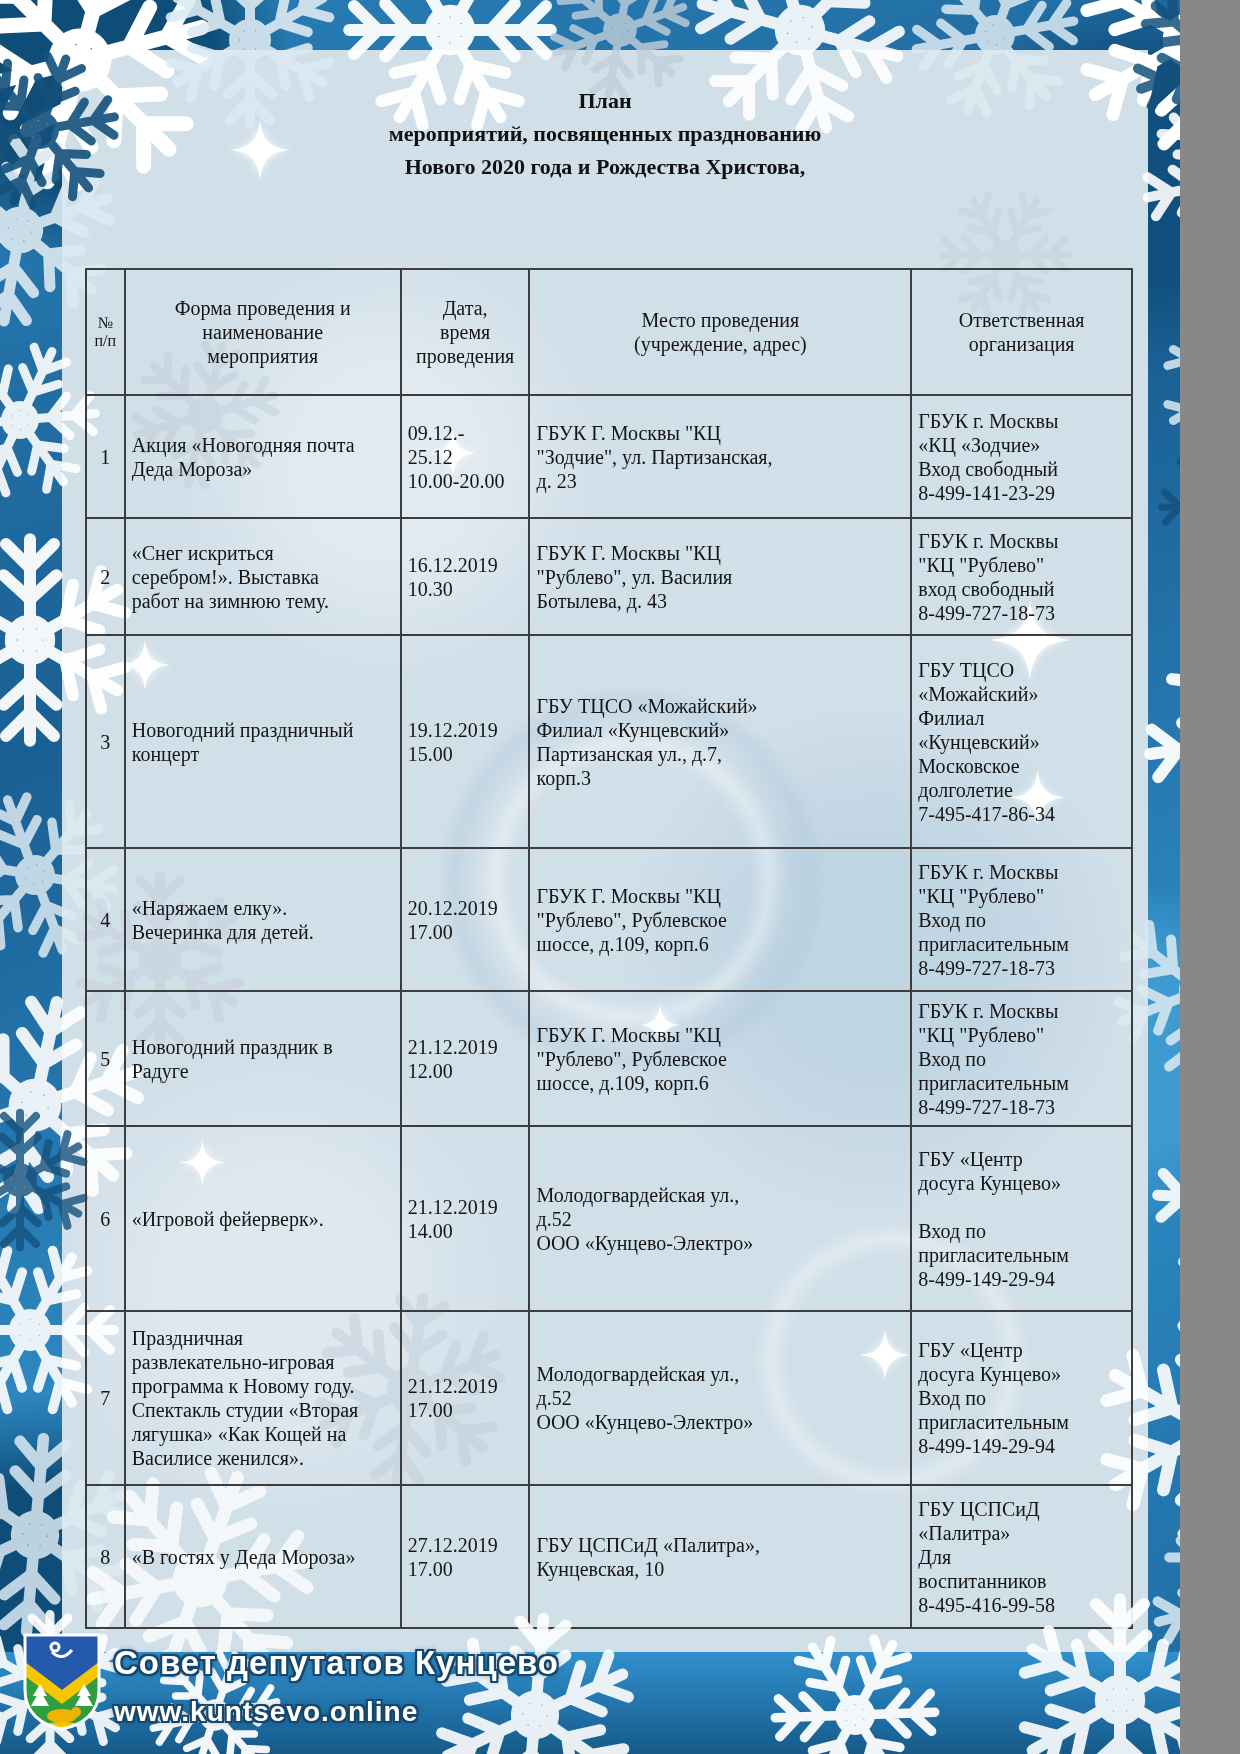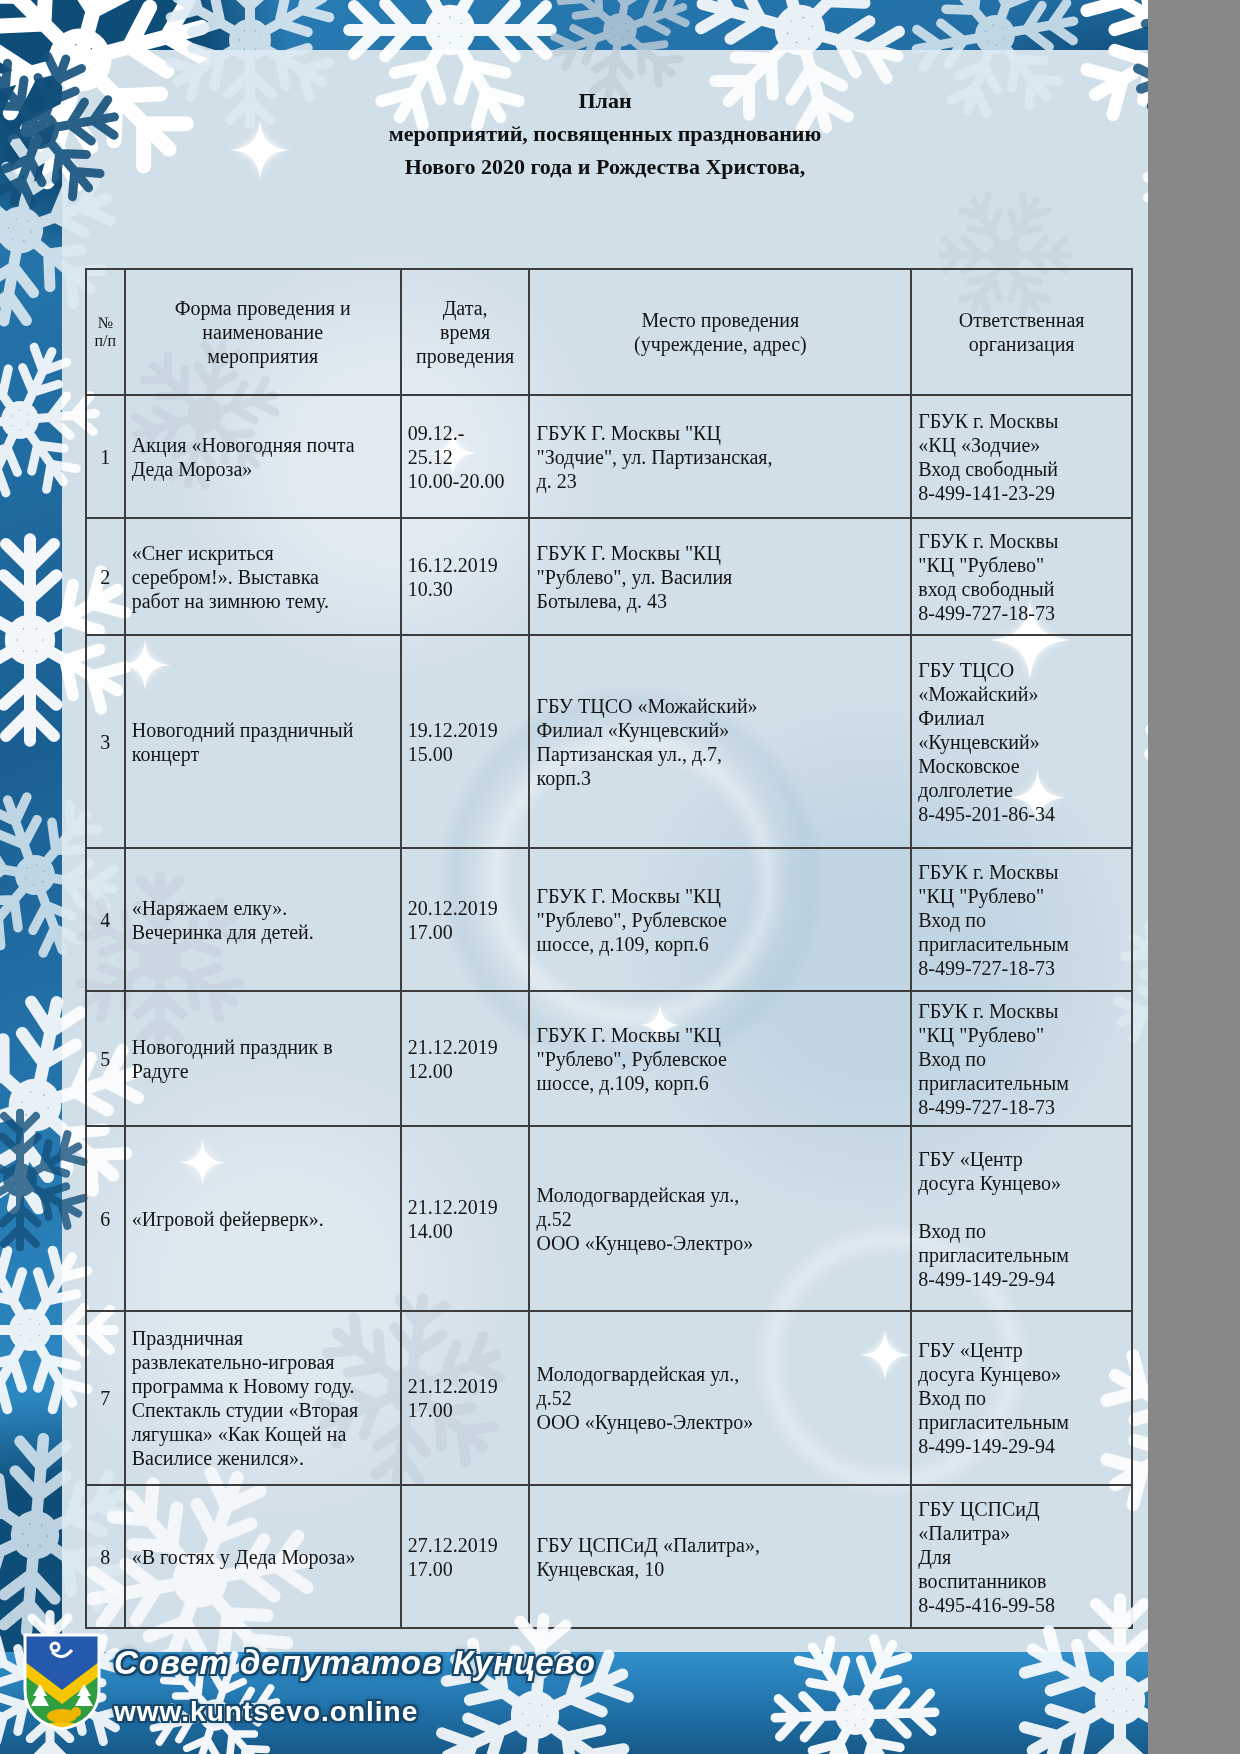--- a/index.html
+++ b/index.html
@@ -5,20 +5,21 @@
   html,body{margin:0;padding:0;background:#888;}
   .canvas{
     position:relative;width:1148px;height:1754px;overflow:hidden;
     font-family:"Liberation Serif",serif;
     background:
       radial-gradient(circle at 8% 4%, #0f4d79 0 120px, rgba(15,77,121,0) 200px),
       radial-gradient(circle at 96% 10%, #11507e 0 110px, rgba(17,80,126,0) 190px),
       radial-gradient(circle at 4% 92%, #0f4d79 0 130px, rgba(15,77,121,0) 220px),
       radial-gradient(circle at 97% 60%, #3f9ad2 0 90px, rgba(63,154,210,0) 170px),
       linear-gradient(160deg,#2a80b8 0%,#1a5f93 35%,#2f8cc6 68%,#1d6aa0 100%);
+    padding-left: 32px;
   }
   .panel{
     position:absolute;left:62px;top:50px;width:1086px;height:1652px;z-index:1;
     background:
       radial-gradient(circle at 30% 25%, rgba(255,255,255,.35) 0 90px, rgba(255,255,255,0) 220px),
       radial-gradient(circle at 75% 55%, rgba(173,201,219,.45) 0 120px, rgba(173,201,219,0) 260px),
       radial-gradient(circle at 20% 75%, rgba(255,255,255,.28) 0 110px, rgba(255,255,255,0) 240px),
       #d1dfe9;
   }
   .swirl{position:absolute;border-radius:50%;z-index:1;pointer-events:none;}
@@ -53,21 +54,21 @@
   tr.r1{height:123px;} tr.r2{height:117px;} tr.r3{height:213px;} tr.r4{height:143px;}
   tr.r5{height:135px;} tr.r6{height:185px;} tr.r7{height:174px;} tr.r8{height:143px;}
   .footer-band{
     position:absolute;left:0;top:1652px;width:1240px;height:102px;z-index:6;
     background:linear-gradient(#3190cc,#1d6aa0 70%,#175a89);
   }
   .emblem{position:absolute;left:22px;top:1632px;width:80px;height:100px;z-index:8;}
   .footer-text{position:absolute;left:114px;top:1638px;z-index:8;
     font-family:"Liberation Sans",sans-serif;font-weight:bold;color:#fff;letter-spacing:1px;}
   .footer-org{font-size:33px;line-height:50px;
-    text-shadow:-2px 0 #16476b,2px 0 #16476b,0 -2px #16476b,0 2px #16476b,2px 2px #16476b,-2px -2px #16476b,2px -2px #16476b,-2px 2px #16476b,0 0 6px rgba(10,50,80,.8);font-style:italic;}
+    text-shadow:-2px 0 #16476b,2px 0 #16476b,0 -2px #16476b,0 2px #16476b,2px 2px #16476b,-2px -2px #16476b,2px -2px #16476b,-2px 2px #16476b,0 0 6px rgba(10,50,80,.8);}
   .footer-site{font-size:28px;line-height:48px;
     text-shadow:-2px 0 #16476b,2px 0 #16476b,0 -2px #16476b,0 2px #16476b,2px 2px #16476b,-2px -2px #16476b,2px -2px #16476b,-2px 2px #16476b,0 0 6px rgba(10,50,80,.8);}
 </style>
 </head>
 <body>
 
 <svg width="0" height="0" style="position:absolute" aria-hidden="true">
   <defs>
     <symbol id="flake-sym" viewBox="0 0 100 100">
       <g fill="none" stroke="currentColor" stroke-width="5" stroke-linecap="round">
@@ -307,21 +308,21 @@
         <td class="place">ГБУ ТЦСО «Можайский»
 Филиал «Кунцевский»
 Партизанская ул., д.7,
 корп.3</td>
         <td class="org">ГБУ ТЦСО
 «Можайский»
 Филиал
 «Кунцевский»
 Московское
 долголетие
-8-495-201-86-34</td>
+7-495-417-86-34</td>
       </tr>
       <tr class="r4">
         <td class="num">4</td>
         <td class="event">«Наряжаем елку».
 Вечеринка для детей.</td>
         <td class="datetime">20.12.2019
 17.00</td>
         <td class="place">ГБУК Г. Москвы "КЦ
 "Рублево", Рублевское
 шоссе, д.109, корп.6</td>

